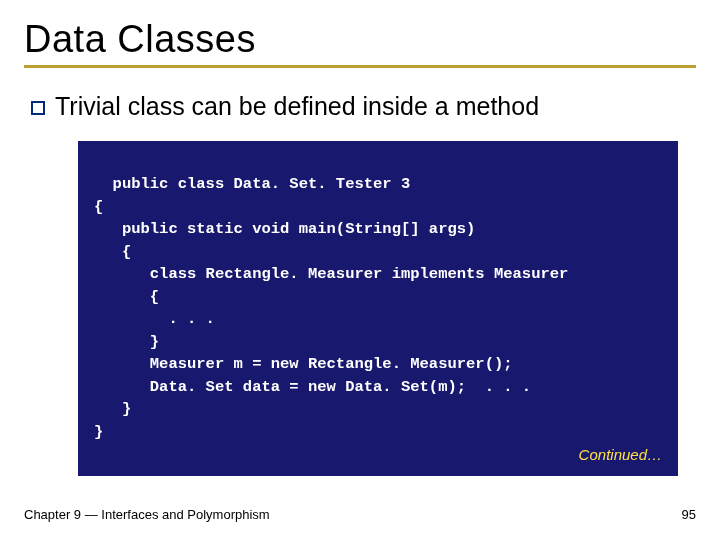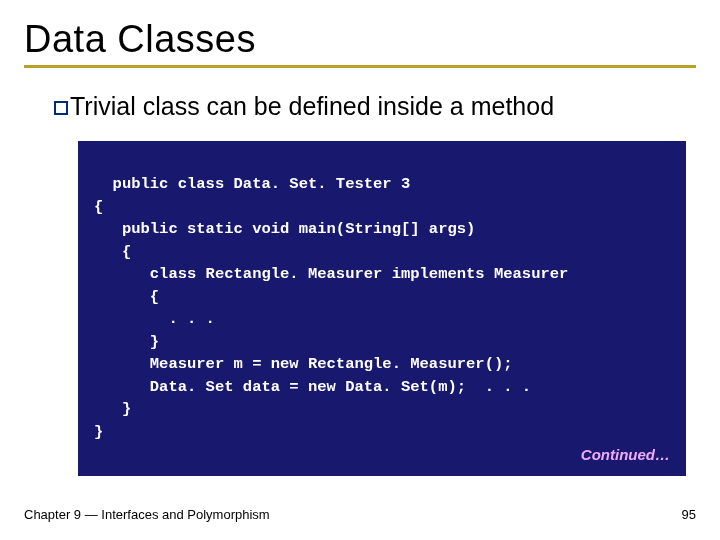--- a/index.html
+++ b/index.html
@@ -22,22 +22,22 @@
     border: none;
     border-top: 2px solid #b8a030;
     border-bottom: 1px solid #b8a030;
     height: 3px;
     margin-top: 4px;
     margin-bottom: 24px;
   }
   .bullet-row {
     display: flex;
     align-items: flex-start;
-    gap: 2px;
-    margin-left: 30px;
+    gap: 10px;
+    margin-left: 7px;
     margin-bottom: 20px;
   }
   .bullet-icon {
     width: 14px;
     height: 14px;
     border: 2px solid #002a7a;
     margin-top: 9px;
     flex-shrink: 0;
   }
   .bullet-text {
@@ -47,33 +47,33 @@
   }
   .code-block {
     background: #18186e;
     color: #fff;
     font-family: "Courier New", Courier, monospace;
     font-weight: bold;
     font-size: 15.5px;
     line-height: 1.45;
     padding: 10px 16px 10px 16px;
     margin-left: 54px;
-    margin-right: 10px;
+    margin-right: 18px;
     white-space: pre;
     position: relative;
   }
   .continued {
     position: absolute;
     right: 16px;
     bottom: 10px;
     font-family: Arial, Helvetica, sans-serif;
     font-style: italic;
-    font-weight: bold;
+    font-weight: normal;
     font-size: 15px;
-    color: #f0abfc;
+    color: #fde047;
   }
   .footer {
     position: absolute;
     bottom: 18px;
     left: 24px;
     right: 24px;
     display: flex;
     justify-content: space-between;
     font-family: Arial, Helvetica, sans-serif;
     font-size: 13px;

